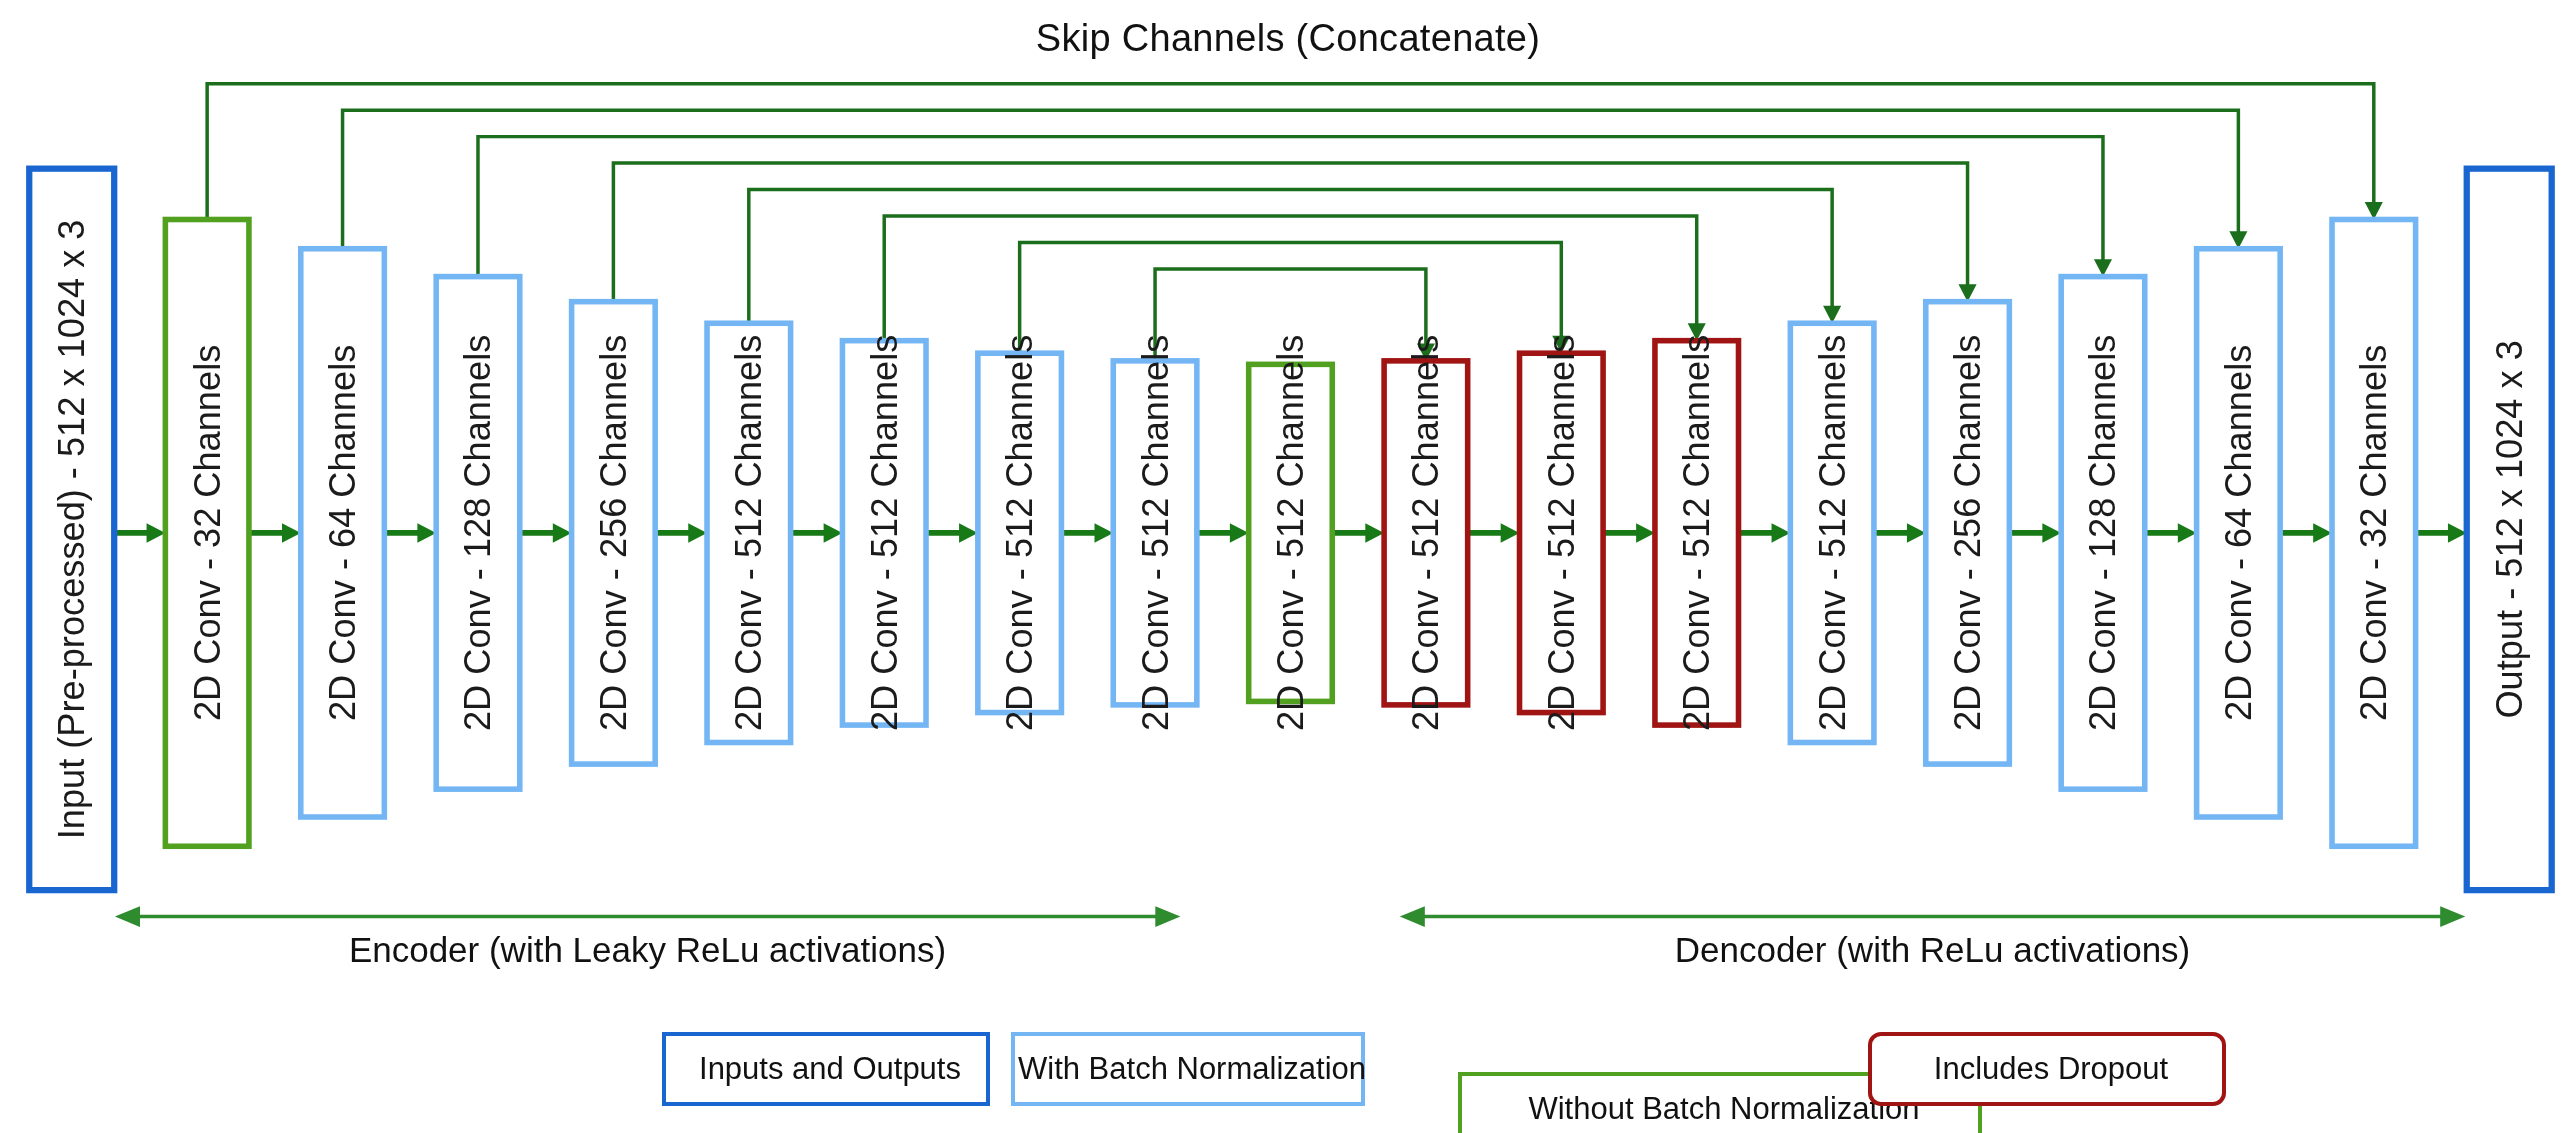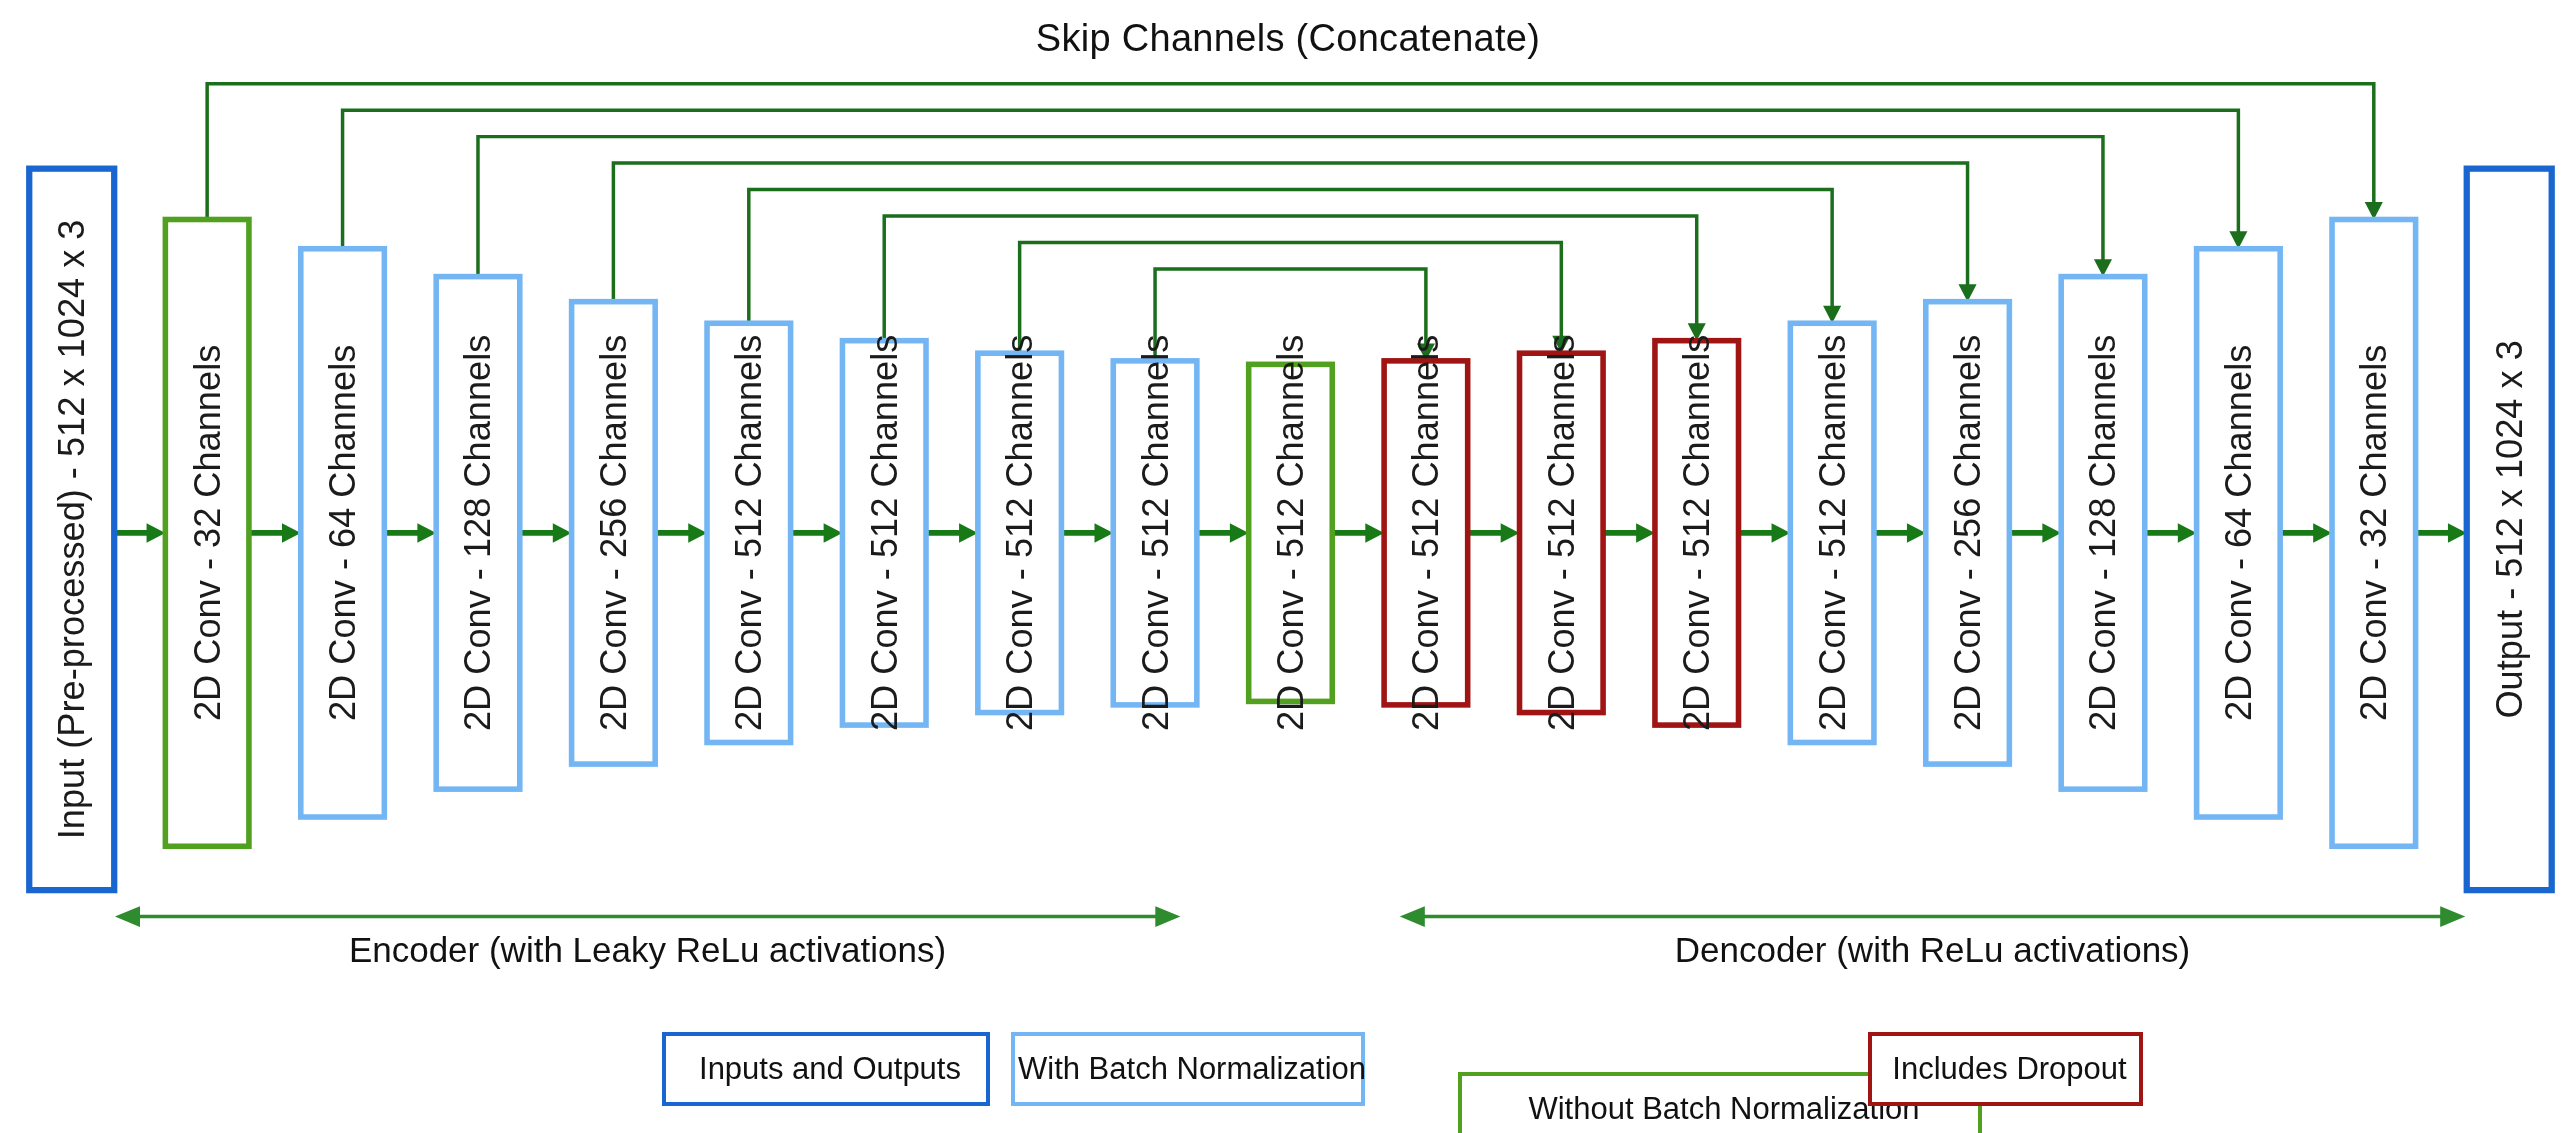--- a/index.html
+++ b/index.html
@@ -54,21 +54,21 @@
     align-items: center;
     justify-content: center;
     font-size: 31px;
     color: #111111;
     white-space: nowrap;
     padding-left: 8px;
   }
   #legend-item-inputs-outputs   { left: 662px;  width: 328px; }
   #legend-item-with-batchnorm   { left: 1011px; width: 354px; }
   #legend-item-without-batchnorm{ left: 1458px; width: 524px; margin-top: 40px; }
-  #legend-item-dropout          { left: 1868px; width: 275px; }
+  #legend-item-dropout          { left: 1868px; width: 358px; border-radius: 13px; }
 </style>
 </head>
 <body>
 
 <div id="canvas">
   <div id="diagram-title">Skip Channels (Concatenate)</div>
 
   <svg id="net-svg" width="2576" height="1134" viewBox="0 0 3699 1628">
       <path d="M 297.45 315 L 297.45 120 L 3408.6499999999996 120 L 3408.6499999999996 295" fill="none" stroke="#1b6e1b" stroke-width="5"></path>
       <polygon points="3395.6499999999996,290 3421.6499999999996,290 3408.6499999999996,315" fill="#1b6e1b"></polygon>

